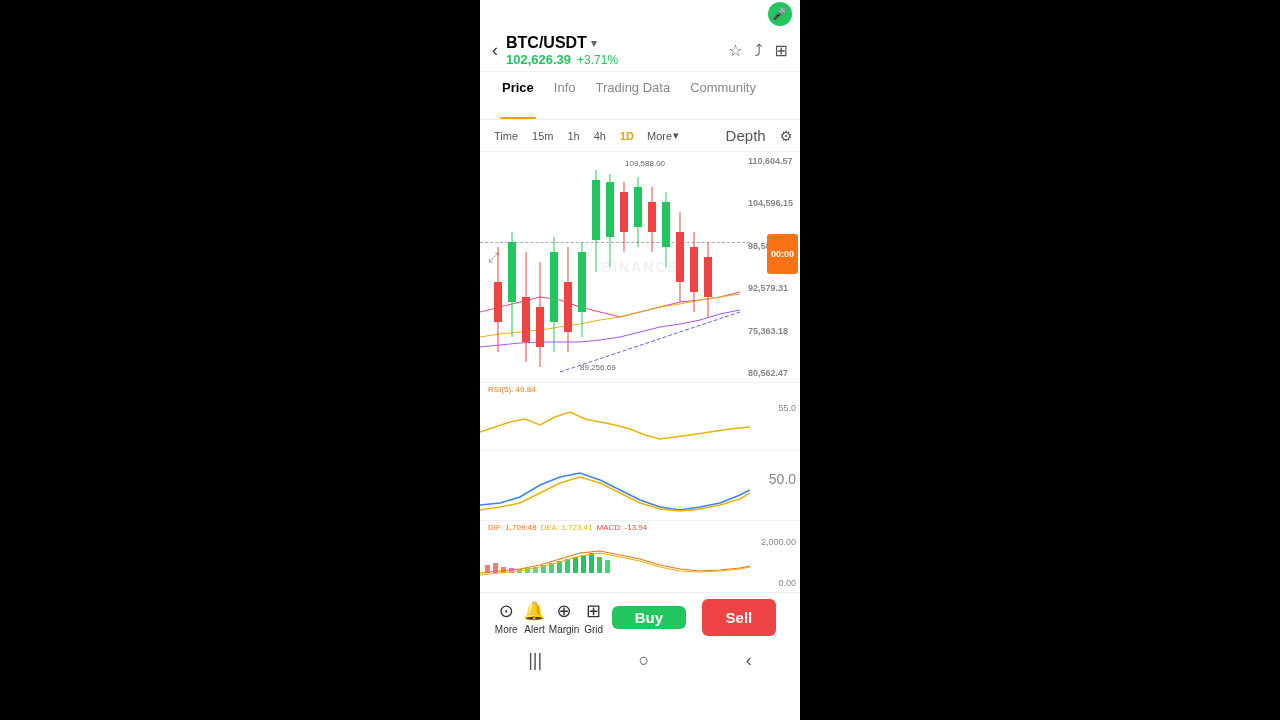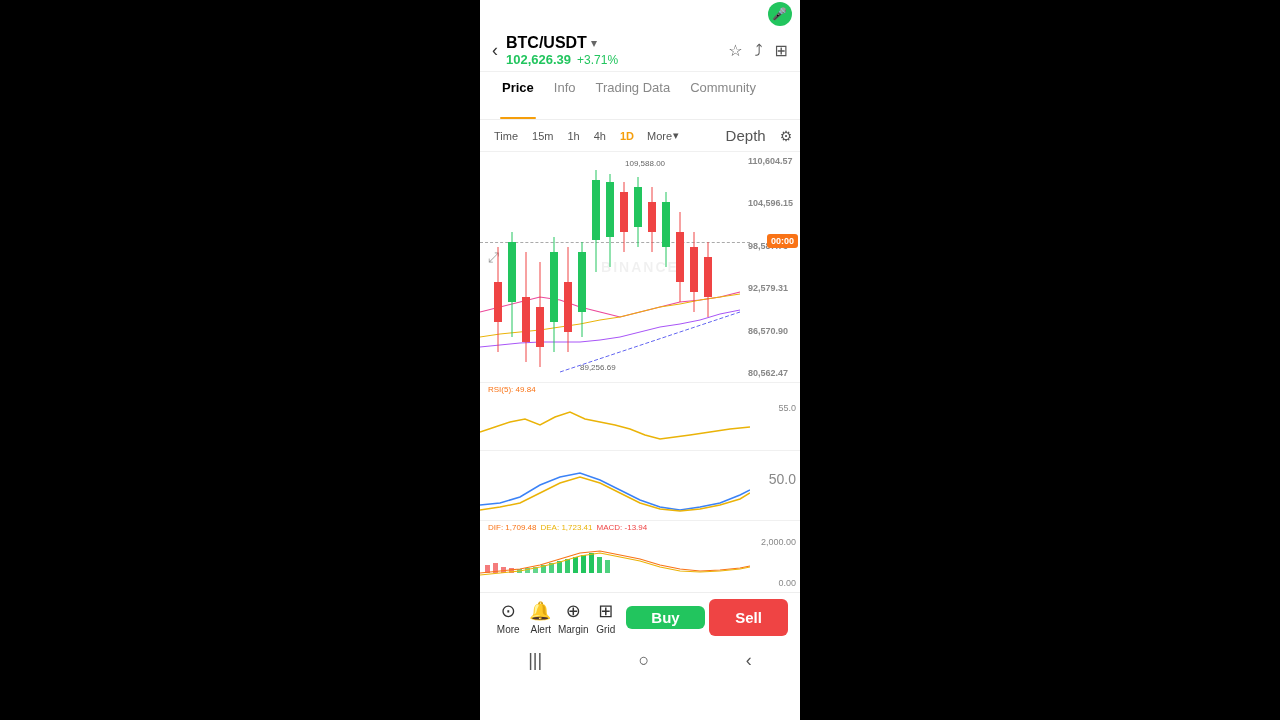--- a/index.html
+++ b/index.html
@@ -202,21 +202,21 @@
       padding: 4px 0;
       font-weight: bold;
     }
     
     .cursor-price {
       position: absolute;
       right: 2px;
       background: #f97316;
       color: white;
       font-size: 9px;
-      padding: 2px 4px;
+      padding: 15px 4px;
       border-radius: 3px;
       font-weight: 600;
     }
     
     .crosshair-line {
       position: absolute;
       border-top: 1px dashed #aaa;
       left: 0;
       right: 52px;
     }
@@ -271,21 +271,21 @@
     .sell-btn {
       background: #ef4444;
       color: white;
       border: none;
       padding: 10px 20px;
       border-radius: 6px;
       font-size: 15px;
       font-weight: 600;
       cursor: pointer;
       flex: 1.2;
-      margin: 0 0;
+      margin: 0 12px;
     }
     
     .phone-home-bar {
       background: #fff;
       padding: 6px 0 10px 0;
       display: flex;
       align-items: center;
       justify-content: space-around;
     }
     .home-bar-btn {
@@ -369,21 +369,21 @@
 
     <div class="chart-watermark">BINANCE</div>
 
     <div class="expand-icon" style="top: 42%;">⤢</div>
 
     <div class="price-labels">
       <span>110,604.57</span>
       <span>104,596.15</span>
       <span>98,587.73</span>
       <span>92,579.31</span>
-      <span>86,570.90</span>
+      <span>75,363.18</span>
       <span>80,562.47</span>
     </div>
 
     <div class="crosshair-line" style="top: 39%; right: 50px;"></div>
 
     <div class="cursor-price" style="top: calc(39% - 8px); right: 2px; background:#f97316;">00:00</div>
 
     <svg width="270" height="230" viewBox="0 0 270 230" style="position:absolute;left:0;top:0;">
 
       <polyline points="0,160 20,155 40,150 60,145 80,148 100,155 120,160 140,165 160,160 180,155 200,150 220,148 240,145 260,140" fill="none" stroke="#ec4899" stroke-width="1.2"></polyline>

